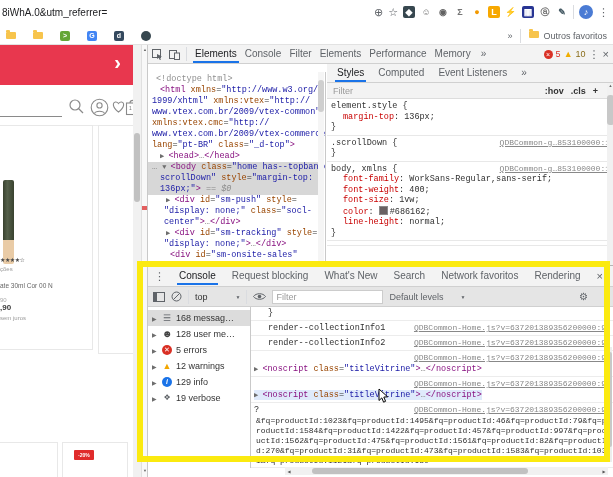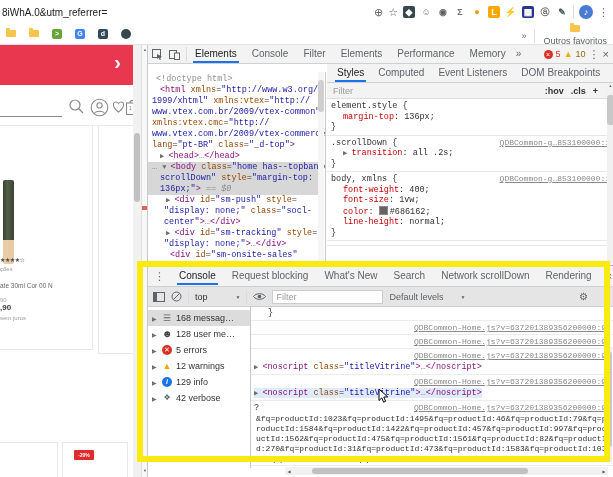--- a/index.html
+++ b/index.html
@@ -11,21 +11,21 @@
   .browser-top{position:absolute;left:0;top:0;width:613px;height:27px;background:#fff;}
   .url-text{position:absolute;left:2px;top:7px;font-size:10px;color:#202124;white-space:nowrap;}
   .top-icons{position:absolute;right:4px;top:5px;display:flex;align-items:center;gap:5px;}
   .glyph-btn{font-size:11px;color:#5f6368;line-height:14px;}
   .ext-ic{width:12px;height:12px;border-radius:2px;font-size:9px;line-height:12px;text-align:center;font-weight:bold;}
   .vdiv{width:1px;height:14px;background:#dadce0;}
   .avatar{width:14px;height:14px;border-radius:50%;background:#4a7bd4;color:#fff;font-size:9px;text-align:center;line-height:14px;}
 
   .bookmarks{position:absolute;left:0;top:27px;width:613px;height:18px;background:#fff;border-bottom:1px solid #e2e2e2;
              display:flex;align-items:center;font-size:9px;color:#3c4043;padding:0 6px;box-sizing:border-box;gap:13px;}
-  .bm{display:flex;align-items:center;gap:4px;white-space:nowrap;flex-direction:column;}
+  .bm{display:flex;align-items:flex-start;gap:4px;white-space:nowrap;}
   .folder{width:10px;height:7px;background:#f7c44c;border-radius:1px;position:relative;flex:none;}
   .folder:before{content:"";position:absolute;left:0;top:-2px;width:4px;height:2px;background:#f7c44c;border-radius:1px 1px 0 0;}
   .bm-sq{width:10px;height:10px;border-radius:2px;color:#fff;font-size:7px;line-height:10px;text-align:center;font-weight:bold;flex:none;}
   .bm-circle{border-radius:50%;}
   .bm-right{margin-left:auto;display:flex;gap:8px;align-items:center;color:#5f6368;}
 
   
   .page{position:absolute;left:0;top:45px;width:133px;height:432px;background:#fff;overflow:hidden;}
   .banner{position:absolute;left:0;top:0;width:133px;height:40px;background:#e8374e;}
   .banner-chevron{position:absolute;right:12px;top:6px;color:#fff;font-size:20px;font-weight:bold;}
@@ -269,21 +269,21 @@
             <path d="M5 5 L10 7.5 L7.8 8.2 L9 10.5 L7.8 11 L6.7 8.7 L5 10 Z" fill="#5f6368"></path>
           </svg>
       </span>
       <span class="tb-ic">
         <svg width="11" height="11" viewBox="0 0 11 11">
             <rect x="0.5" y="1.5" width="7" height="8" fill="none" stroke="#5f6368"></rect>
             <rect x="5.5" y="4" width="5" height="6.5" fill="#f3f3f3" stroke="#5f6368"></rect>
           </svg>
       </span>
       <span class="vdiv"></span>
-      <span id="dt-tabs" style="display:flex;gap:11px;align-items:center;height:19px;">
+      <span id="dt-tabs" style="display:flex;gap:4px;align-items:center;height:19px;">
           <span class="dt-tab active">Elements</span>
           <span class="dt-tab">Console</span>
           <span class="dt-tab">Filter</span>
           <span class="dt-tab">Elements</span>
           <span class="dt-tab">Performance</span>
           <span class="dt-tab">Memory</span>
         </span>
       <span class="dt-tab">»</span>
       <span class="badge-group">
         <span class="err-dot">×</span>
@@ -301,21 +301,20 @@
         <div class="el-scroll">
           <div class="el-thumb"></div>
         </div>
       </div>
 
       <div class="styles-panel">
         <div class="styles-tabs" id="styles-tabs">
             <span class="dt-tab active">Styles</span>
             <span class="dt-tab">Computed</span>
             <span class="dt-tab">Event Listeners</span>
-            <span class="dt-tab">DOM Breakpoints</span>
             <span class="dt-tab">»</span>
           </div>
         <div class="styles-filterbar">
           <span class="filter-ph">Filter</span>
           <span class="style-toggles">
             <span>:hov</span>
             <span>.cls</span>
             <span>+</span>
           </span>
         </div>
@@ -325,28 +324,28 @@
                 <span>element.style {</span>
               </div>
               <div class="prop-line"><span class="prop-name">margin-top</span><span>: </span><span>136px;</span></div>
               <div>}</div>
             </div>
             <div class="rule">
               <div class="rule-head">
                 <span>.scrollDown {</span>
                 <span class="src-link rule-link">QDBCommon-g…853100000:1</span>
               </div>
-              <div class="prop-line"><span class="tk-arrow">▶ </span><span class="prop-name">transition</span><span>: </span><span>all .2s;</span></div>
               <div>}</div>
             </div>
             <div class="rule">
               <div class="rule-head">
                 <span>body, xmlns {</span>
                 <span class="src-link rule-link">QDBCommon-g…853100000:1</span>
               </div>
+              <div class="prop-line"><span class="prop-name">font-family</span><span>: </span><span>WorkSans-Regular,sans-serif;</span></div>
               <div class="prop-line"><span class="prop-name">font-weight</span><span>: </span><span>400;</span></div>
               <div class="prop-line"><span class="prop-name">font-size</span><span>: </span><span>1vw;</span></div>
               <div class="prop-line"><span class="prop-name">color</span><span>: </span><span class="swatch" style="background: rgb(104, 97, 98);"></span><span>#686162;</span></div>
               <div class="prop-line"><span class="prop-name">line-height</span><span>: </span><span>normal;</span></div>
               <div>}</div>
             </div>
             <div class="rule"></div>
           </div>
         <div class="st-scroll">
           <div class="st-thumb"></div>
@@ -356,21 +355,21 @@
     </div>
 
     <div class="console-drawer">
       <div class="drawer-tabs">
         <span class="glyph-btn">⋮</span>
         <span id="drawer-tabs" style="display:flex;gap:12px;align-items:center;height:21px;">
             <span class="dt-tab active">Console</span>
             <span class="dt-tab">Request blocking</span>
             <span class="dt-tab">What's New</span>
             <span class="dt-tab">Search</span>
-            <span class="dt-tab">Network scrollDown</span>
+            <span class="dt-tab">Network favoritos</span>
             <span class="dt-tab">Rendering</span>
           </span>
         <span class="drawer-close">×</span>
       </div>
 
       <div class="console-toolbar">
         <span class="tb-ic">
           <svg width="12" height="10" viewBox="0 0 12 10">
               <rect x="0.5" y="0.5" width="11" height="9" fill="none" stroke="#5f6368"></rect>
               <rect x="0.5" y="0.5" width="3.5" height="9" fill="#5f6368"></rect>
@@ -425,35 +424,37 @@
               <span>12 warnings</span>
             </div>
             <div class="cs-item">
               <span class="tri">▶</span>
               <span class="s-ic ic-info">i</span>
               <span>129 info</span>
             </div>
             <div class="cs-item">
               <span class="tri">▶</span>
               <span class="s-ic ic-verb">❖</span>
-              <span>42 verbose</span>
+              <span>19 verbose</span>
             </div>
           </div>
         <div id="console-messages" class="console-messages mono">
 
         <div class="c-row">
               <div class="pad12">}</div>
             </div>
             <div class="c-row">
               <div class="c-flex">
+                <span class="pad12">render--collectionInfo1</span>
                 <span class="c-link">QDBCommon-Home.js?v=637201389356200000:9</span>
               </div>
             </div>
             <div class="c-row">
               <div class="c-flex">
+                <span class="pad12">render--collectionInfo2</span>
                 <span class="c-link">QDBCommon-Home.js?v=637201389356200000:9</span>
               </div>
             </div>
             <div class="c-row">
               <div class="link-line"><span class="c-link">QDBCommon-Home.js?v=637201389356200000:9</span></div>
               <div class="node-line"><span><span class="tk-expand">▶ </span><span class="tk-tag">&lt;noscript</span><span class="tk-attr"> class</span><span class="tk-txt">=</span><span class="tk-val">"titleVitrine"</span><span class="tk-tag">&gt;</span><span class="tk-gray">…</span><span class="tk-tag">&lt;/noscript&gt;</span></span></div>
             </div>
             <div class="c-row">
               <div class="link-line"><span class="c-link">QDBCommon-Home.js?v=637201389356200000:9</span></div>
               <div class="node-line"><span class="hl-span"><span class="tk-expand">▶ </span><span class="tk-tag">&lt;noscript</span><span class="tk-attr"> class</span><span class="tk-txt">=</span><span class="tk-val">"titleVitrine"</span><span class="tk-tag">&gt;</span><span class="tk-gray">…</span><span class="tk-tag">&lt;/noscript&gt;</span></span></div>

